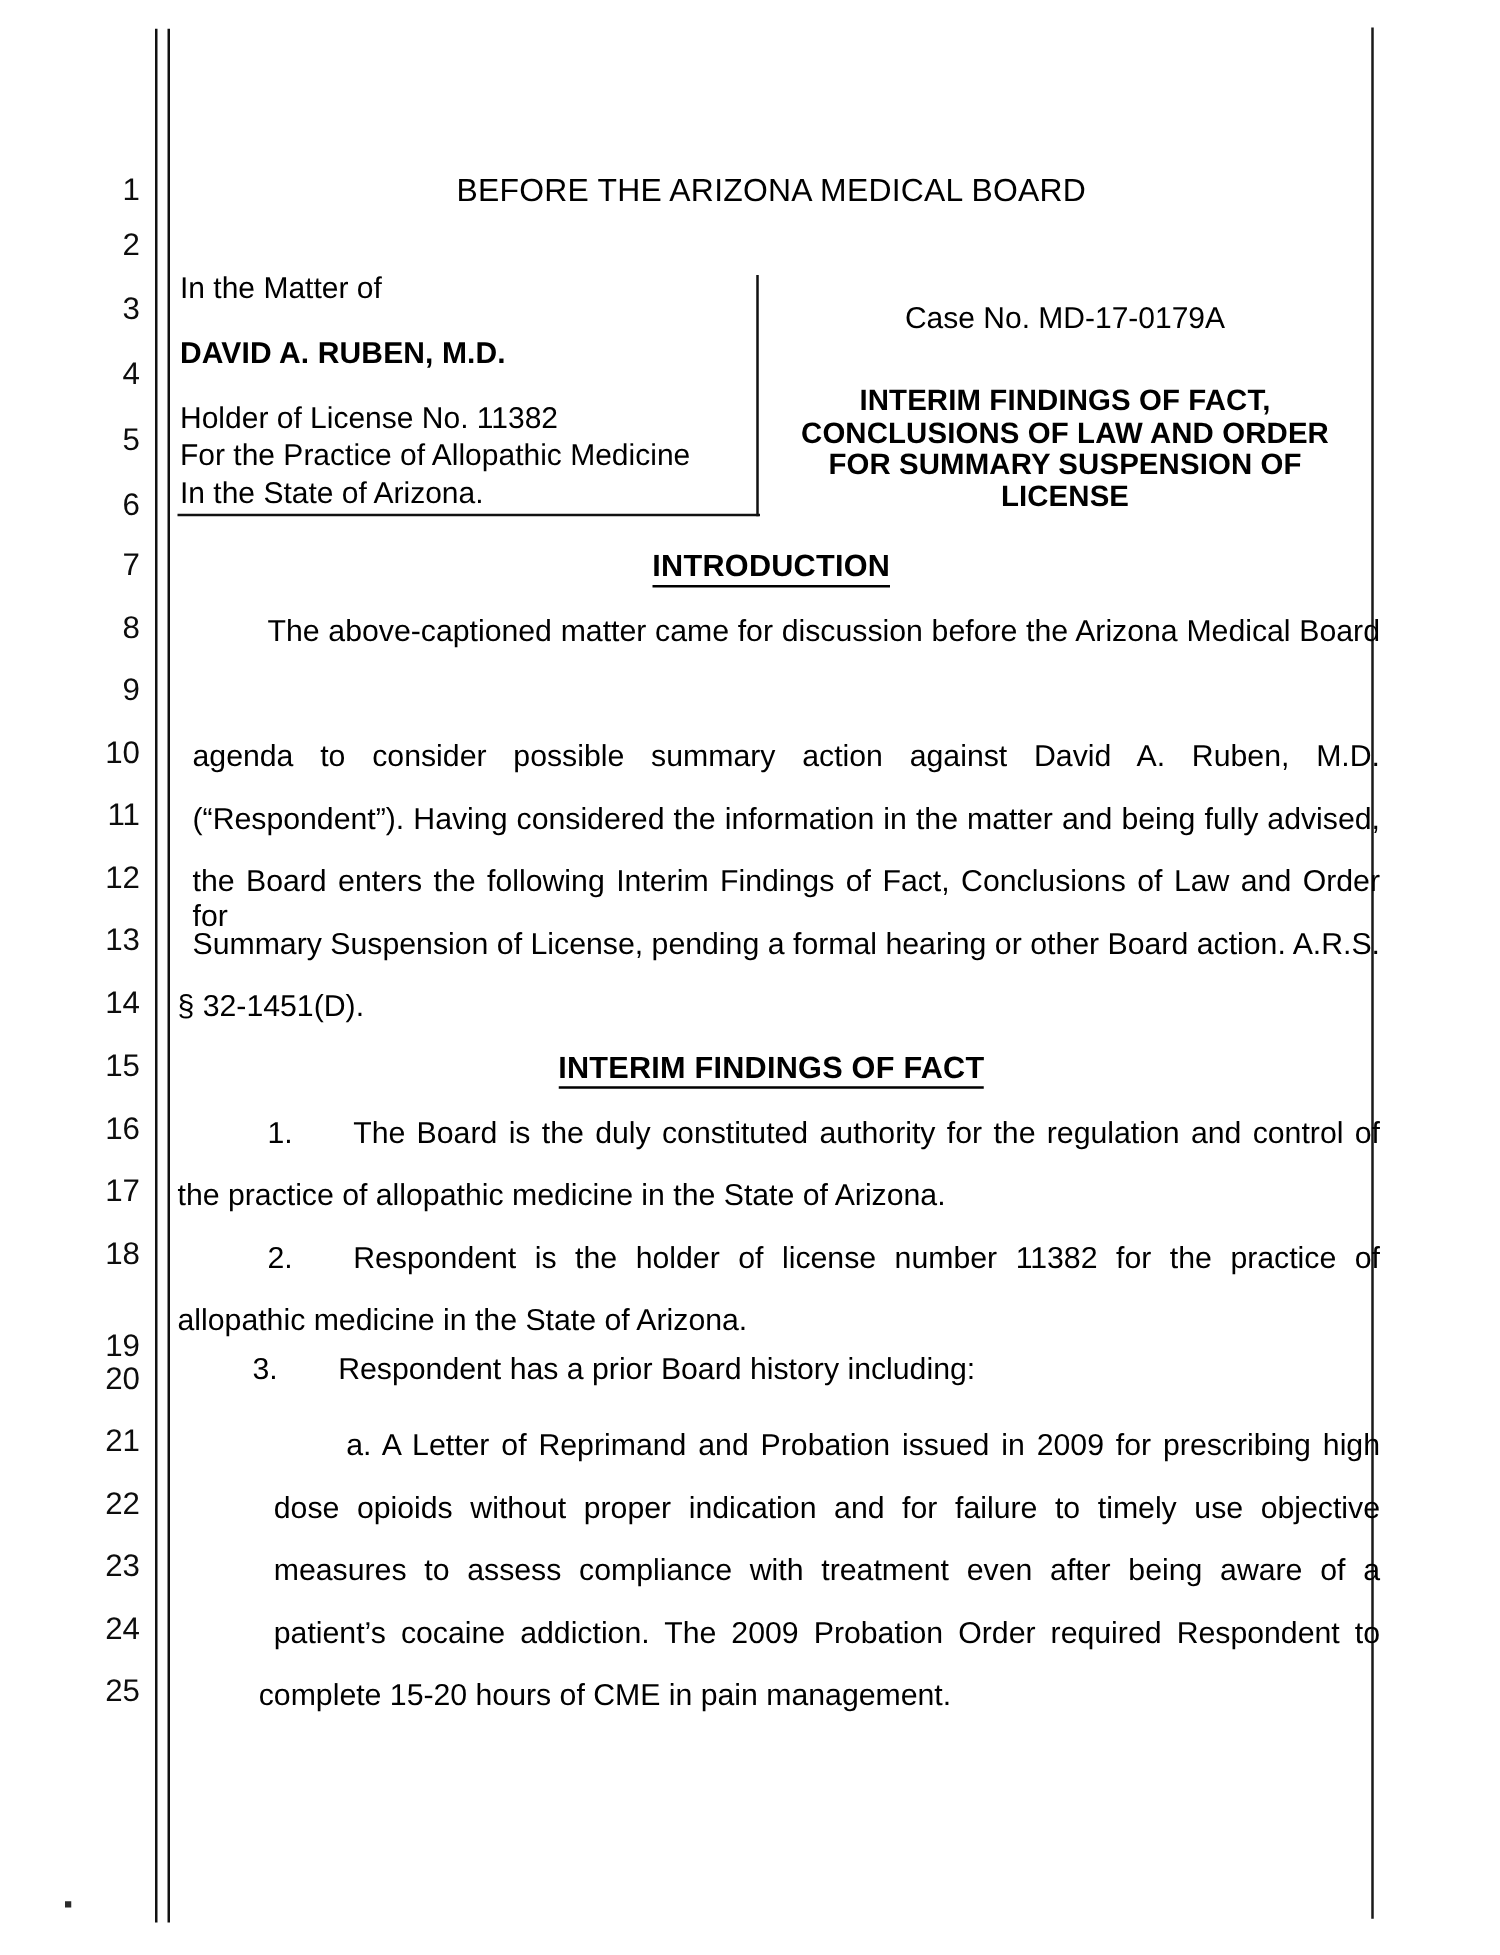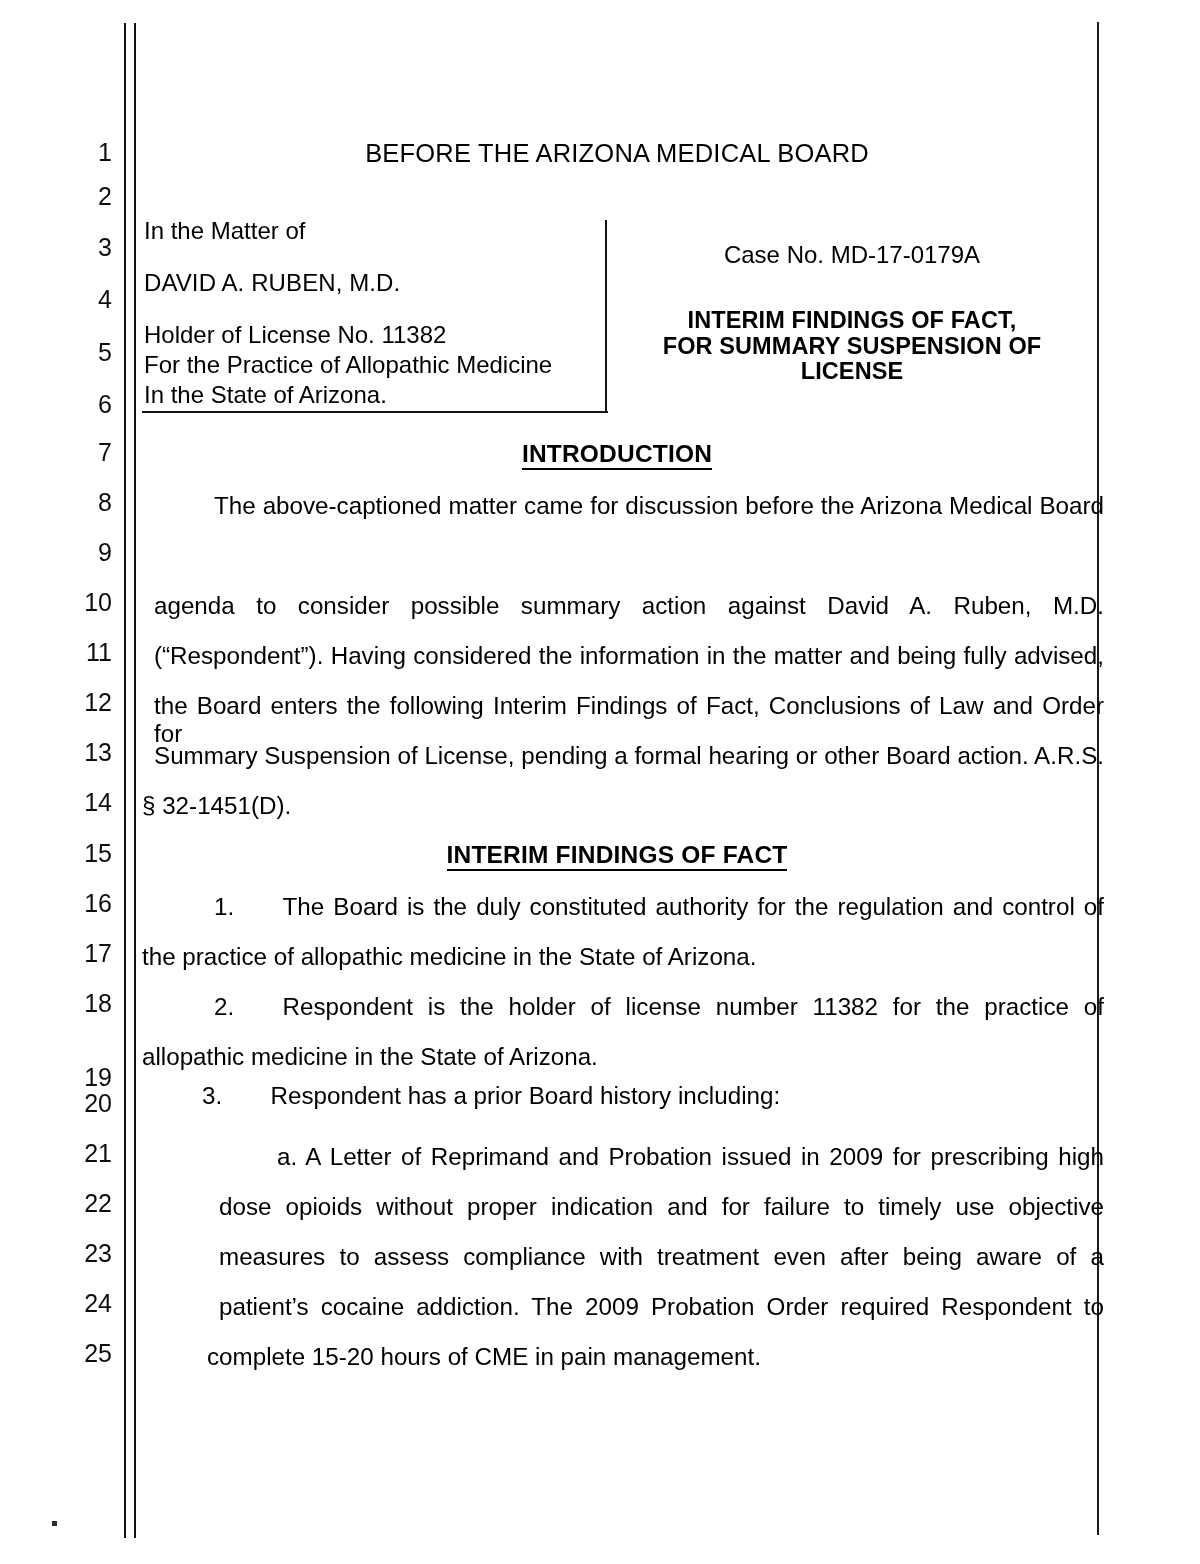--- a/index.html
+++ b/index.html
@@ -77,21 +77,21 @@
   .caption-left {
     position: absolute;
     left: 2px;
     top: 216px;
     width: 455px;
     font-size: 24px;
     line-height: 30px;
   }
   .caption-left .cl-row { display: block; }
   .cl-gap { height: 22px; }
-  .cl-name { font-weight: normal; letter-spacing: 0.1px; }
+  .cl-name { font-weight: bold; letter-spacing: 0.1px; }
 
   .caption-divider {
     position: absolute;
     left: 463px;
     top: 220px;
     width: 2px;
     height: 193px;
     background: #111111;
   }
   .caption-hrule {
@@ -213,20 +213,21 @@
       <div class="cl-row">In the State of Arizona.</div>
     </div>
 
     <div class="caption-divider"></div>
     <div class="caption-hrule"></div>
 
     <div class="caption-right">
       <div class="case-no">Case No.  MD-17-0179A</div>
       <div class="caption-right-title">
         <div>INTERIM FINDINGS OF FACT,</div>
+        <div>CONCLUSIONS OF LAW AND ORDER</div>
         <div>FOR SUMMARY SUSPENSION OF</div>
         <div>LICENSE</div>
       </div>
     </div>
 
     <div class="section-head head-intro">
       <span>INTRODUCTION</span>
     </div>
 
     <div class="bodyline just" style="top:492px; text-indent:60px;">The above-captioned matter came for discussion before the Arizona Medical Board</div>

